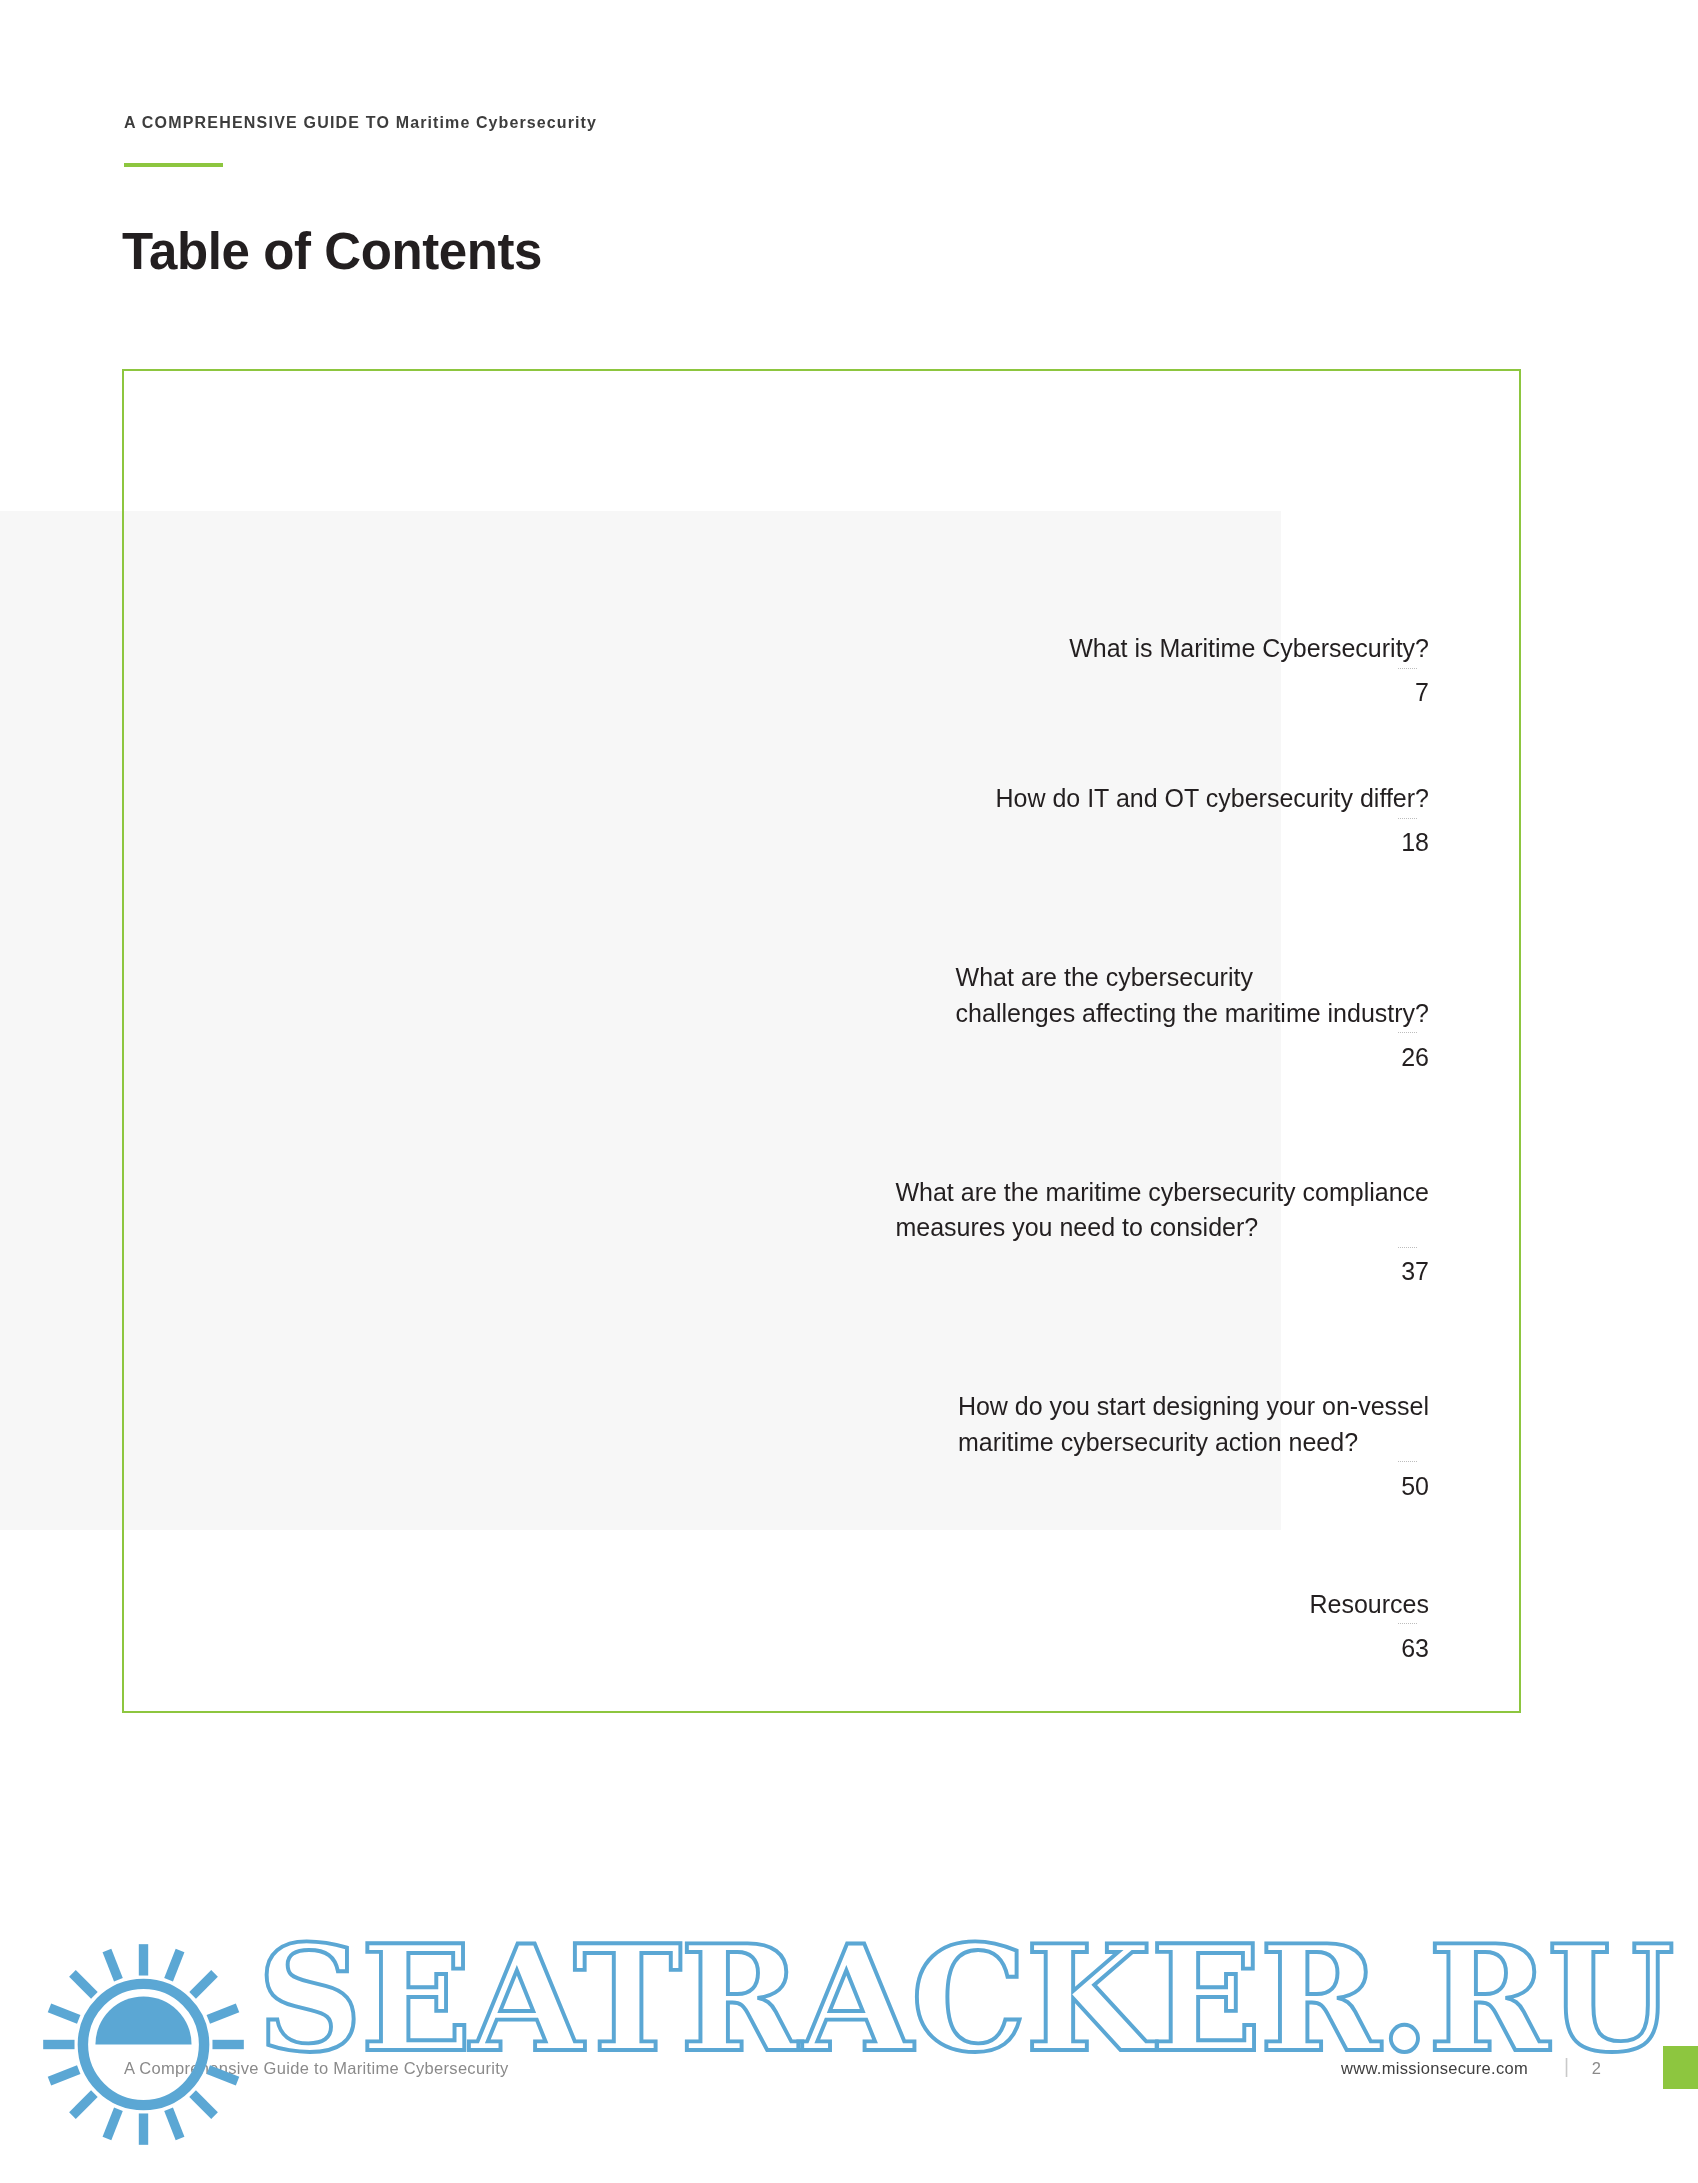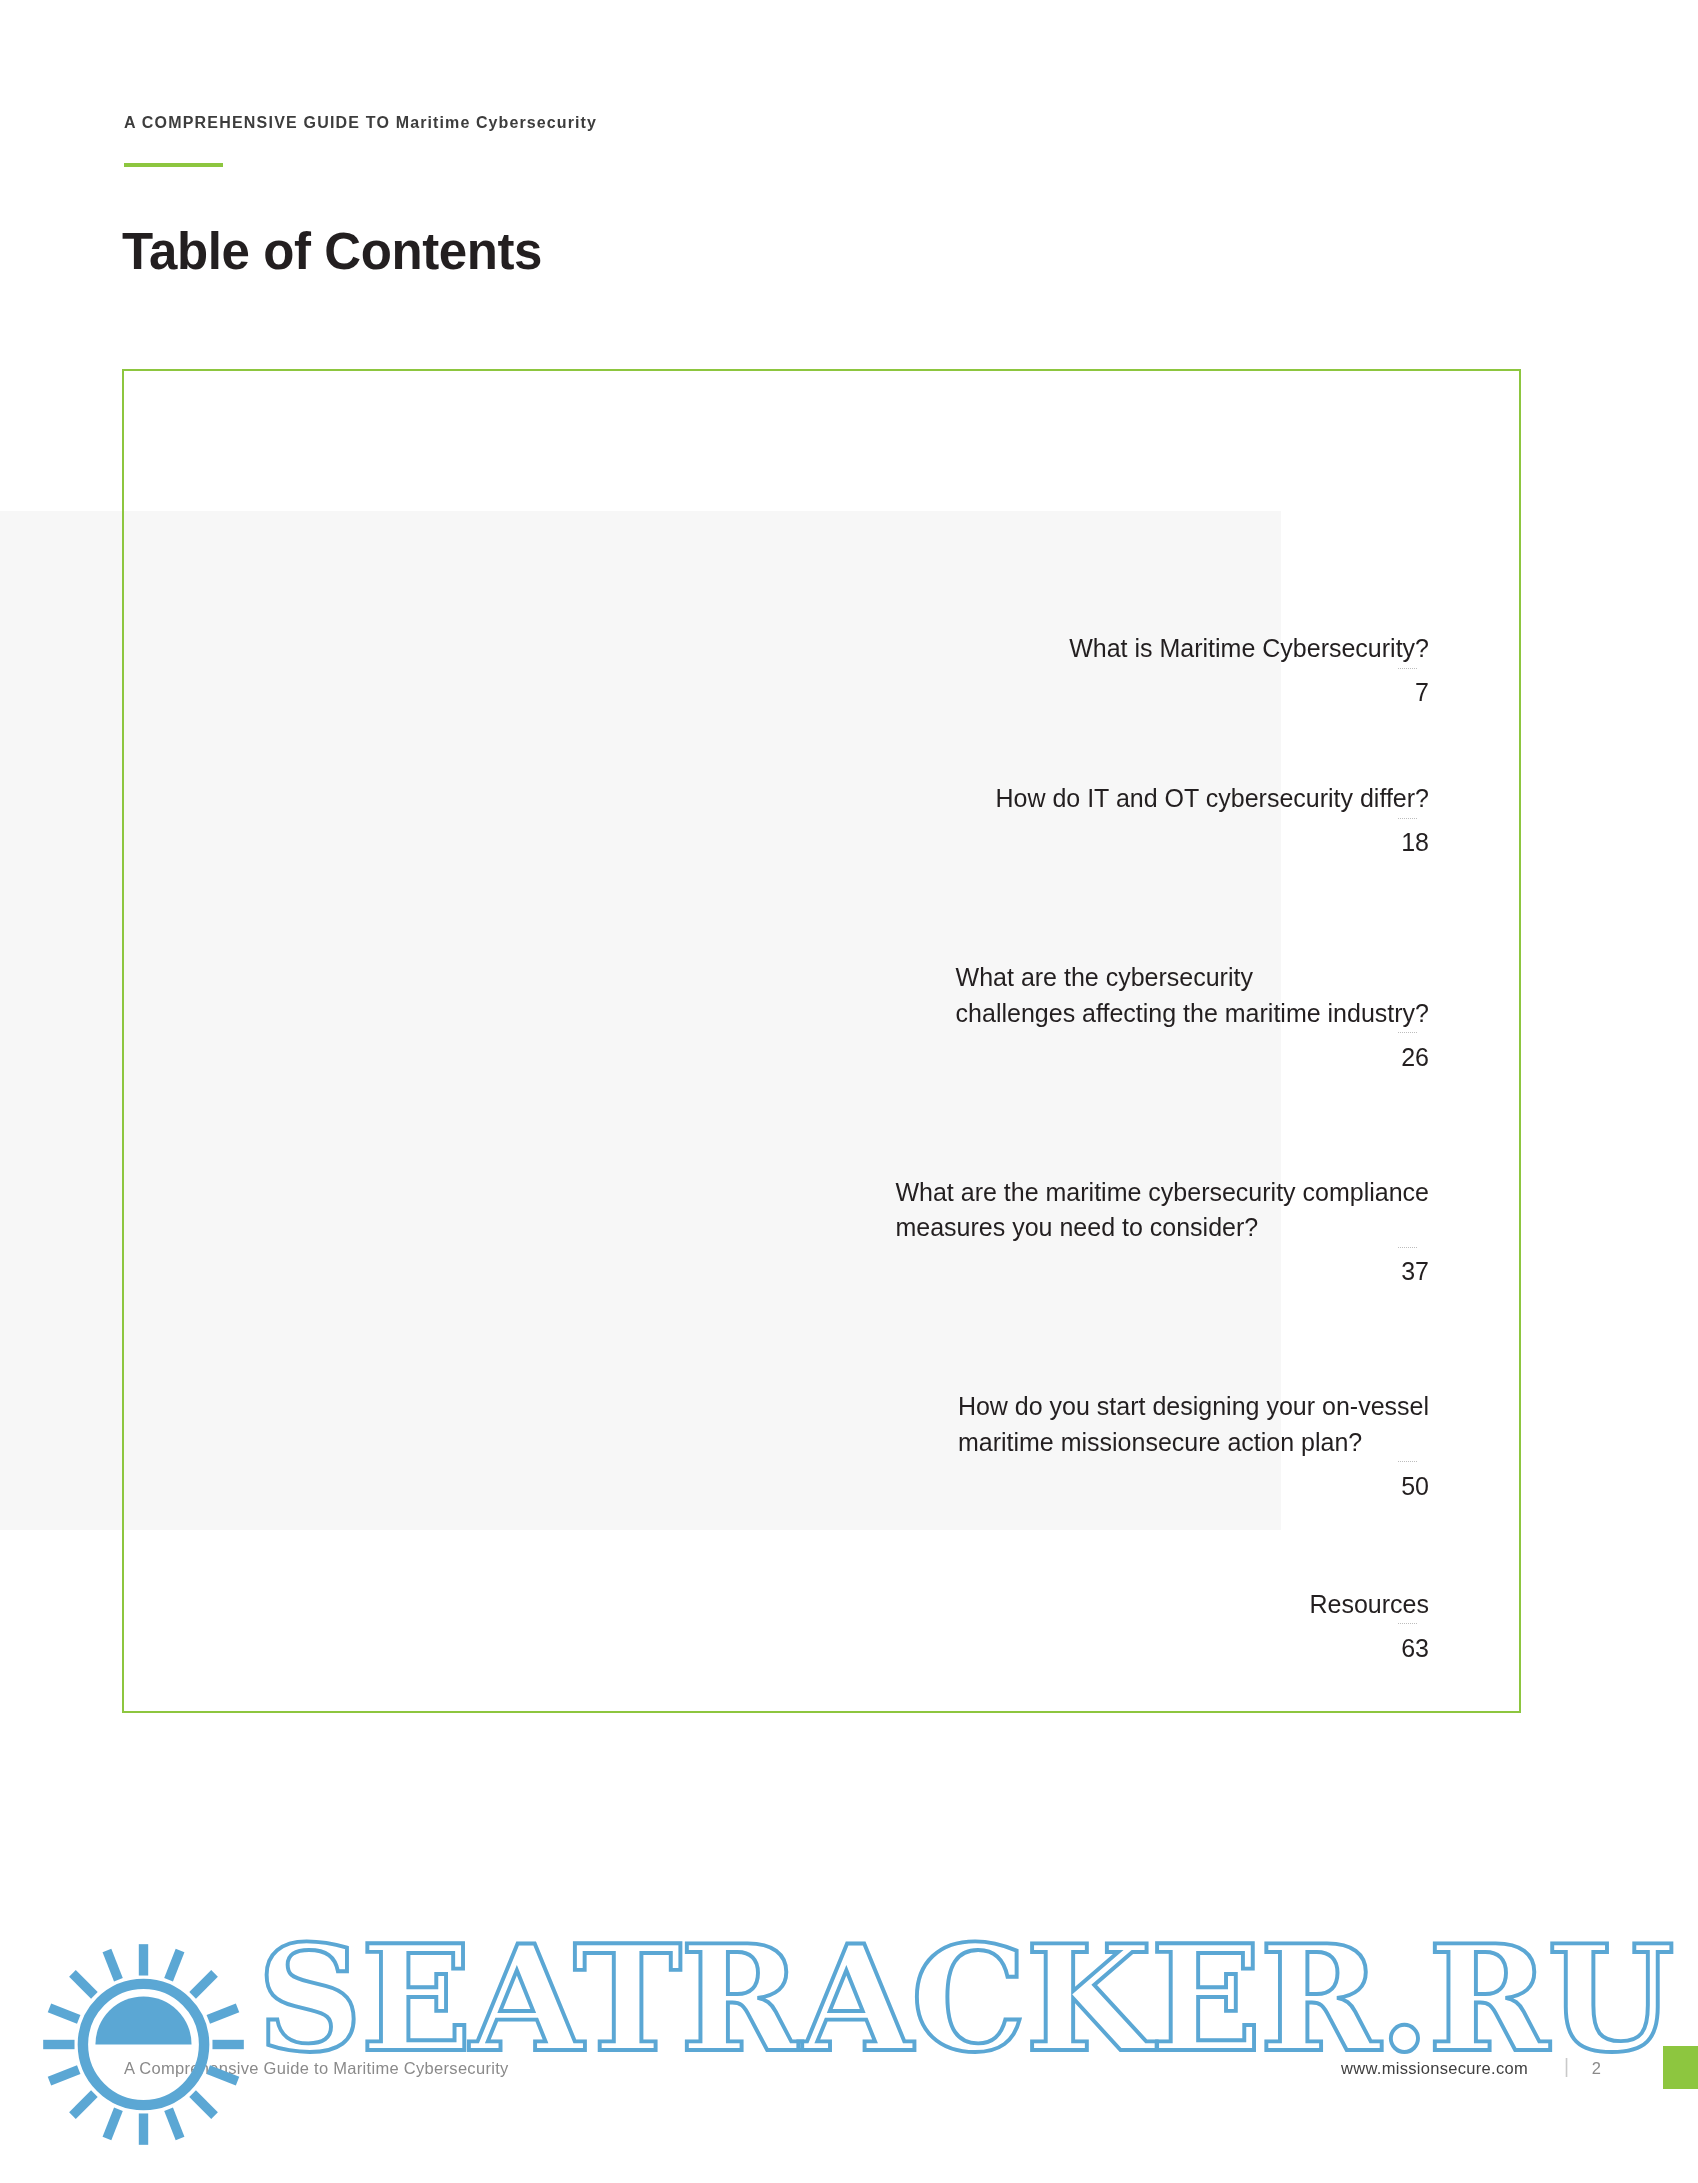--- a/index.html
+++ b/index.html
@@ -227,21 +227,21 @@
       <span class="toc-line">What are the maritime cybersecurity compliance</span>
       <span class="toc-line">measures you need to consider?</span>
     </div>
     <div class="dots"></div>
     <div class="toc-page">37</div>
   </div>
 
   <div class="toc-row tall">
     <div class="toc-labels">
       <span class="toc-line">How do you start designing your on-vessel</span>
-      <span class="toc-line">maritime missionsecure action plan?</span>
+      <span class="toc-line">maritime cybersecurity action need?</span>
     </div>
     <div class="dots"></div>
     <div class="toc-page">50</div>
   </div>
 
   <div class="toc-row">
     <div class="toc-labels">
       <span class="toc-line">Resources</span>
     </div>
     <div class="dots"></div>

